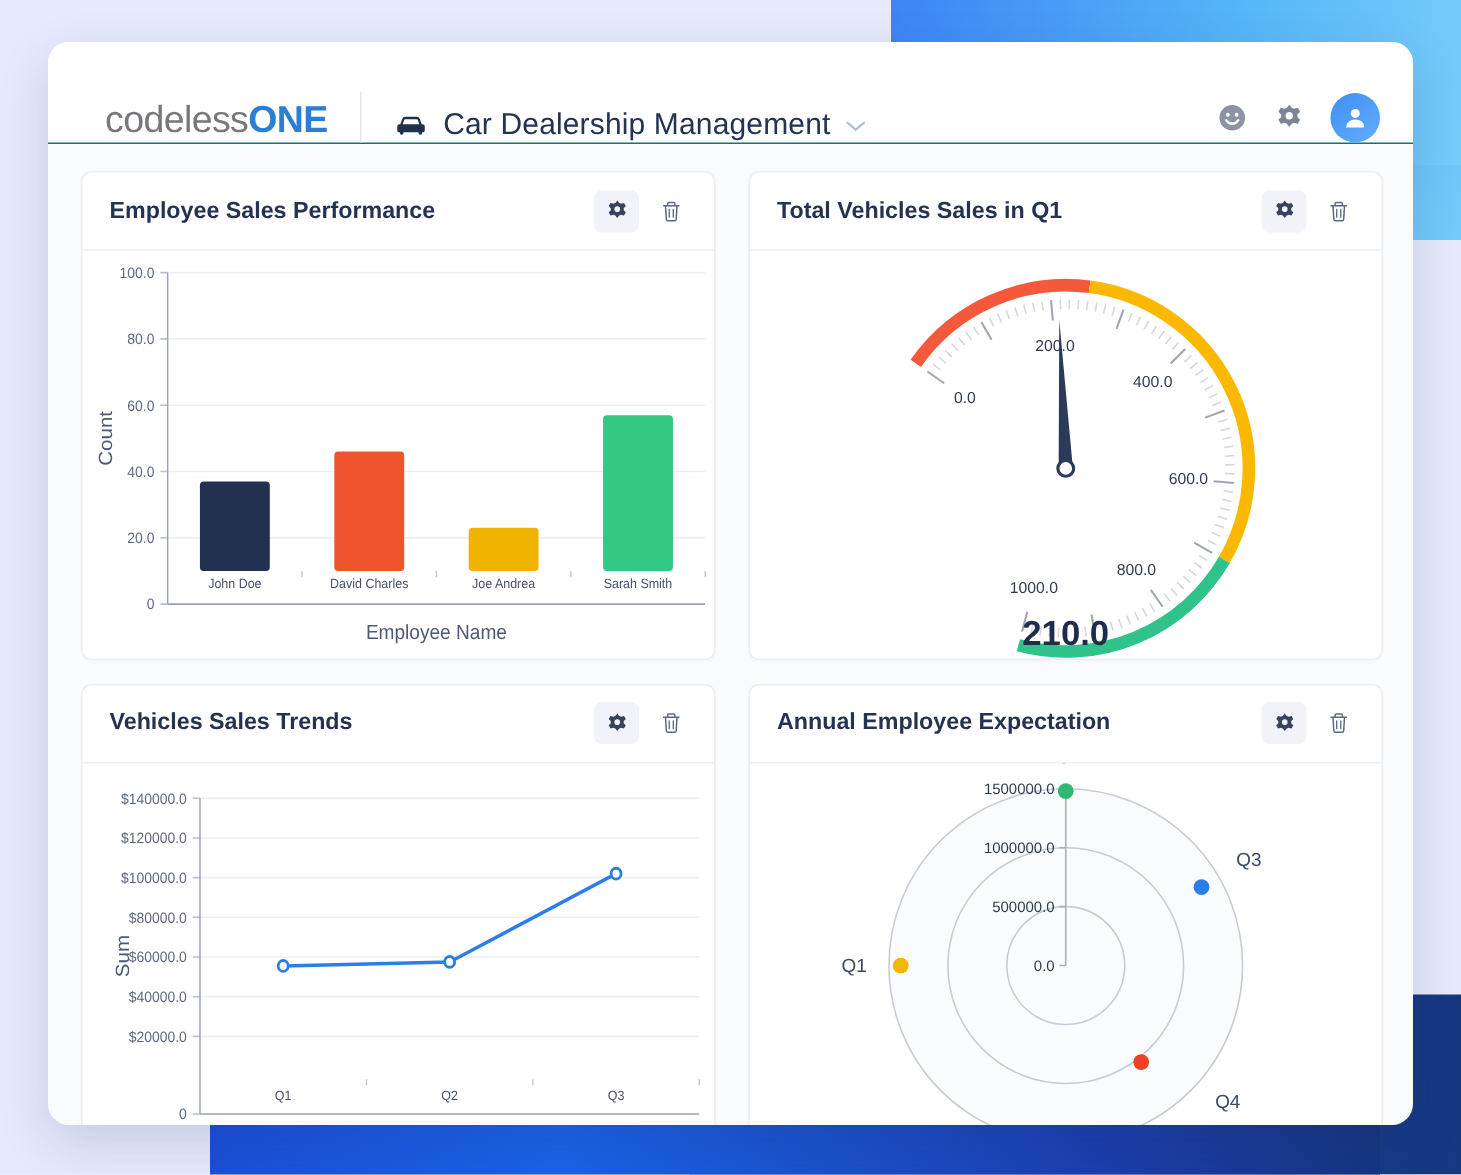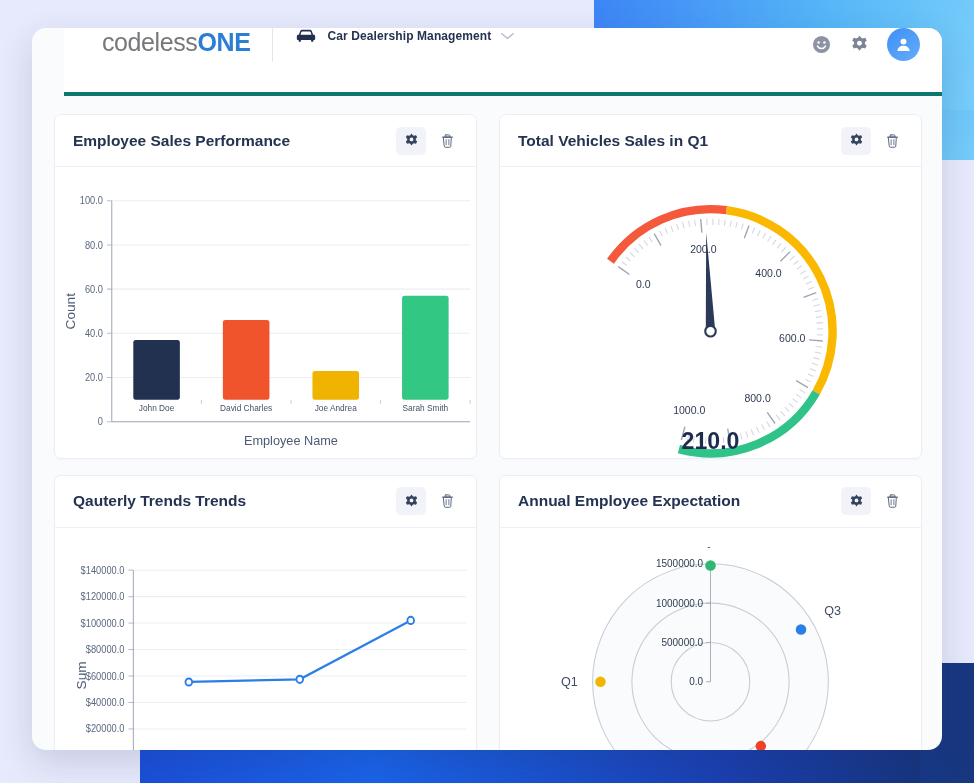--- a/index.html
+++ b/index.html
@@ -39,31 +39,30 @@
     background: #fafbfd;
     border-radius: 14px;
     box-shadow: 0 12px 34px rgba(29,45,90,.16);
     overflow: hidden;
     display: flex; flex-direction: column;
   }
 
   
   .appbar {
     height: 68px; background: #ffffff; flex: 0 0 68px;
-    display: flex; align-items: flex-start;
+    display: flex; align-items: flex-end;
     padding: 0 22px 0 38px;
-    border-bottom: 4px solid #0f766e;
-    margin-left: 32px;
+    border-bottom: 1px solid #0f766e;
   }
   .logo { font-size: 25px; letter-spacing: -.4px; white-space: nowrap; }
   .logo .lo-a { color: #77787b; font-weight: 400; }
   .logo .lo-b { color: #2a7ed3; font-weight: 700; }
   .vsep { width: 1px; height: 34px; background: #e3e6ec; margin: 0 22px; }
   .app-sel { display: flex; align-items: center; gap: 10px; cursor: pointer; }
-  .app-sel .ttl { font-size: 12px; font-weight: 700; color: #243351; letter-spacing: .1px; }
+  .app-sel .ttl { font-size: 20px; font-weight: 400; color: #243351; letter-spacing: .1px; }
   .car-ic svg { display: block; }
   .chev { color: #b3bccd; display: flex; }
   .spacer { flex: 1 1 auto; }
   .hicons { display: flex; align-items: center; gap: 18px; }
   .hicon { width: 20px; height: 20px; color: #8d93a3; display: flex; align-items: center; justify-content: center; cursor: pointer; }
   .avatar {
     width: 33px; height: 33px; border-radius: 50%;
     background: linear-gradient(140deg, #3f8ff5 0%, #63adfa 100%);
     display: flex; align-items: center; justify-content: center;
     color: #fff; cursor: pointer;
@@ -72,21 +71,20 @@
   
   .grid {
     flex: 1 1 auto; padding: 18px 20px 22px 22px;
     display: grid; grid-template-columns: 1fr 1fr;
     grid-template-rows: 1fr 1fr; gap: 16px 22px;
   }
   .card {
     background: #fff; border: 1px solid #eceef4; border-radius: 7px;
     display: flex; flex-direction: column; overflow: hidden;
     box-shadow: 0 1px 2px rgba(40,55,90,.03);
-    gap: 19px;
   }
   .card-head {
     height: 52px; flex: 0 0 52px;
     display: flex; align-items: center; padding: 0 14px 0 18px;
     border-bottom: 1px solid #eef0f5;
   }
   .card-title { font-size: 15.5px; font-weight: 700; color: #243351; }
   .card-acts { margin-left: auto; display: flex; align-items: center; gap: 6px; }
   .act {
     width: 30px; height: 28px; border-radius: 5px;
@@ -337,21 +335,21 @@
                 <path d="M204.49571699711836 137.803712756856 L195.8997775876584 44.08946717130537 L195.50428300288164 138.196287243144 Z" fill="#2b3a58"></path>
                 <circle cx="200" cy="138" r="5" fill="#fff" stroke="#2b3a58" stroke-width="2"></circle>
                 <text x="200" y="250" text-anchor="middle" class="gval">210.0</text>
               </g>
           </svg>
         </div>
       </div>
 
       <div class="card">
         <div class="card-head">
-          <div class="card-title">Qauterly Trends Trends</div>
+          <div class="card-title">Vehicles Sales Trends</div>
           <div class="card-acts">
             <button class="act gear">
               <svg width="15" height="15" viewBox="0 0 20 20">
                 <path d="M10 .8 11.7 3a7.4 7.4 0 0 1 1.6.7L16 3l1.6 2.8-1.9 1.9a7.4 7.4 0 0 1 0 1.8l1.9 1.9L16 14.2l-2.7-.7a7.4 7.4 0 0 1-1.6.7L10 16.5 8.3 14.2a7.4 7.4 0 0 1-1.6-.7L4 14.2 2.4 11.4l1.9-1.9a7.4 7.4 0 0 1 0-1.8L2.4 5.8 4 3l2.7.7A7.4 7.4 0 0 1 8.3 3z" fill="#36435f"></path>
                 <circle cx="10" cy="8.6" r="2.5" fill="#f1f3f8"></circle>
               </svg>
             </button>
             <button class="act trash">
               <svg width="15" height="16" viewBox="0 0 18 20">
                 <path d="M2.6 5.2h12.8M7 2.4h4a1 1 0 0 1 1 1v1.8H6V3.4a1 1 0 0 1 1-1zM4.2 5.2h9.6l-.7 11.3a1.4 1.4 0 0 1-1.4 1.3H6.3a1.4 1.4 0 0 1-1.4-1.3z" fill="none" stroke="#5b6881" stroke-width="1.25" stroke-linecap="round" stroke-linejoin="round"></path>

